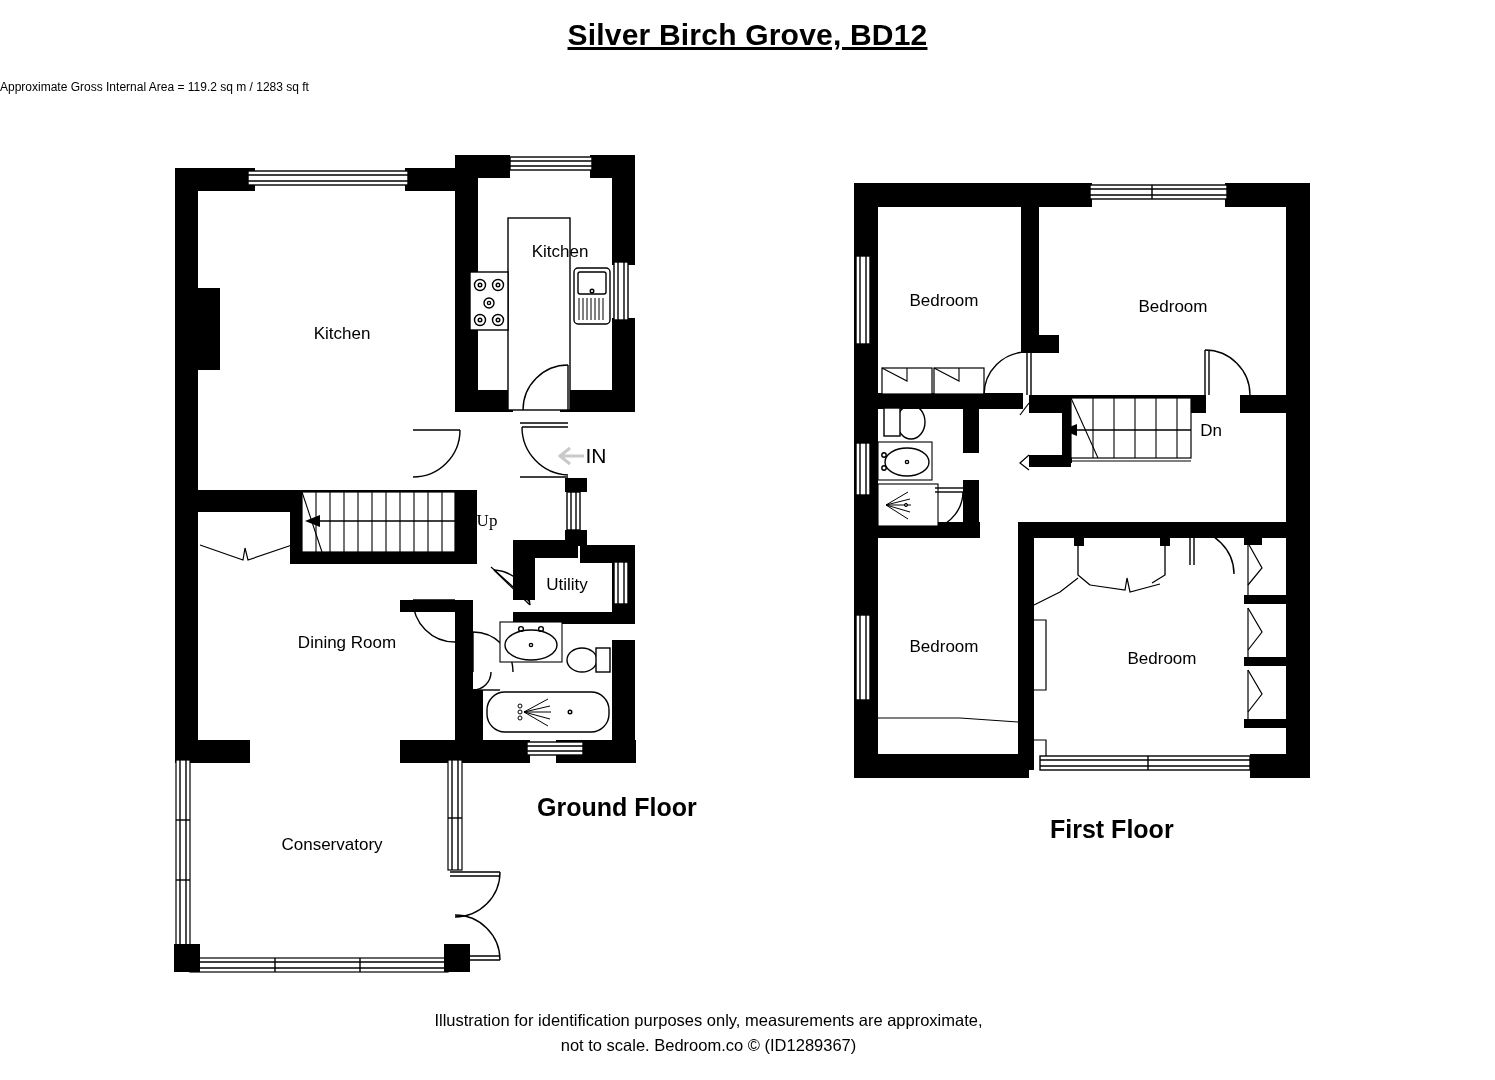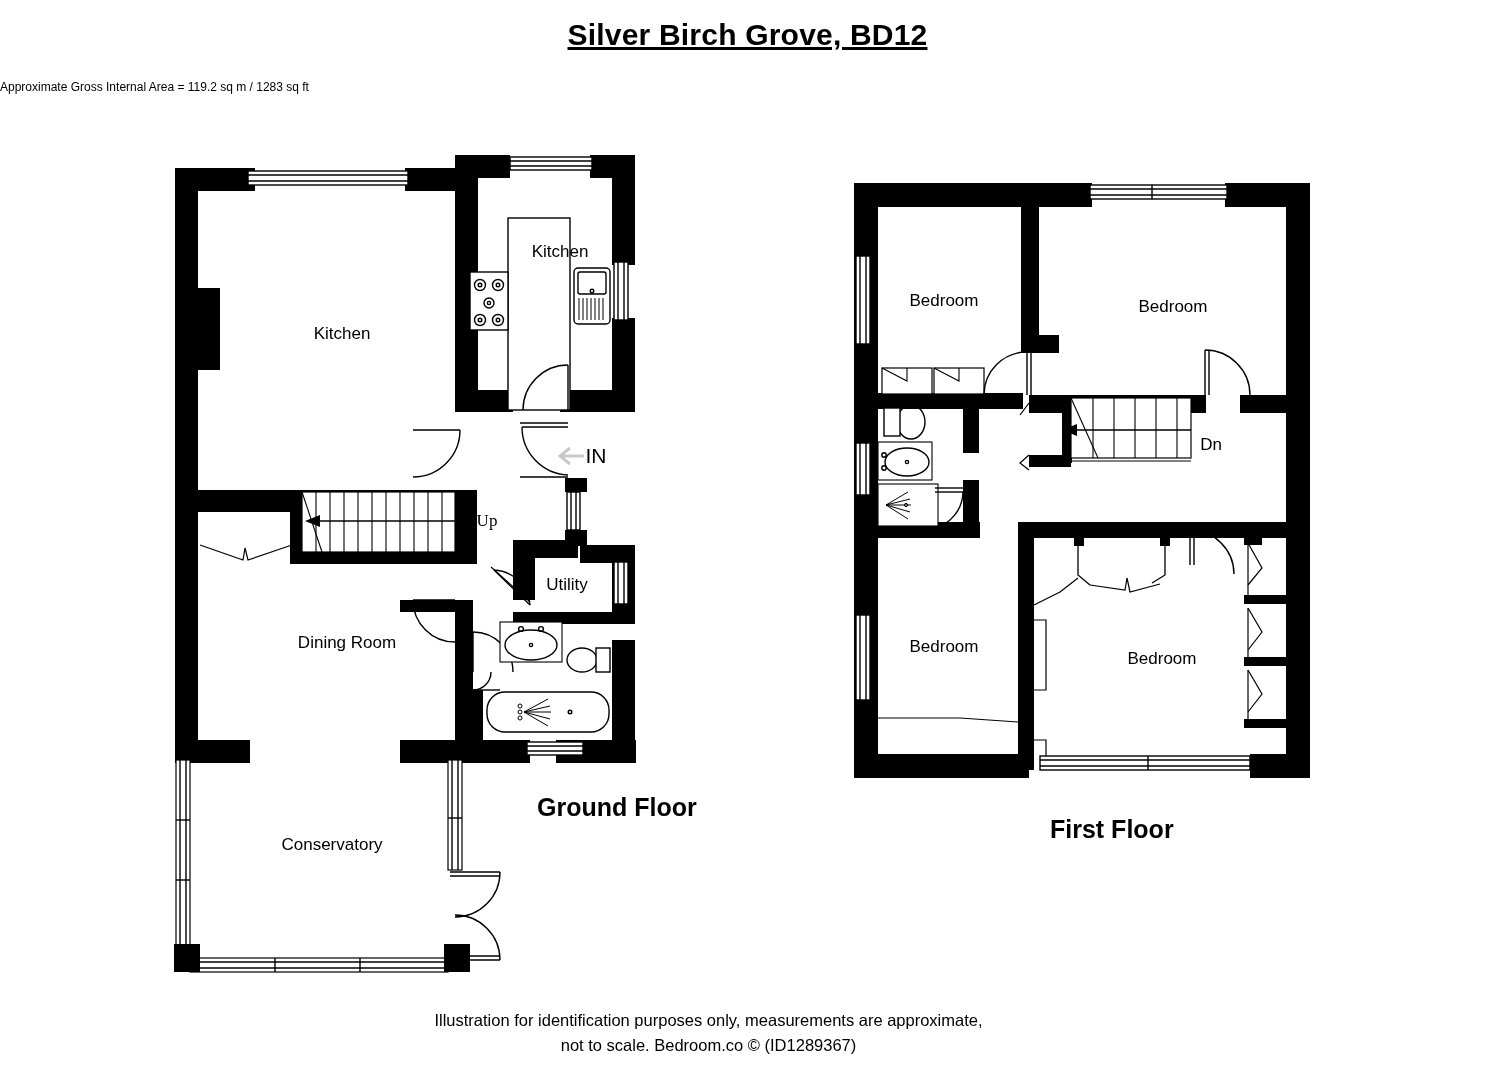--- a/index.html
+++ b/index.html
@@ -463,21 +463,21 @@
   <div class="room-label" style="left:332px; top:845px;">Conservatory</div>
 
   <div class="room-label" style="left:487px; top:521px;font-family:Liberation Serif, serif;">Up</div>
   <div class="room-label" style="left:596px; top:456px; font-size:21px;">IN</div>
 
   <div class="room-label" style="left:944px; top:301px;">Bedroom</div>
   <div class="room-label" style="left:1173px; top:307px;">Bedroom</div>
   <div class="room-label" style="left:944px; top:647px;">Bedroom</div>
   <div class="room-label" style="left:1162px; top:659px;">Bedroom</div>
 
-  <div class="room-label" style="left:1211px; top:431px;margin-top:14px;">Dn</div>
+  <div class="room-label" style="left:1211px; top:431px;">Dn</div>
 
   <div class="floor-label" id="gf-label">Ground Floor</div>
   <div class="floor-label" id="ff-label">First Floor</div>
 
   <div class="footer">
     <div>Illustration for identification purposes only, measurements are approximate,</div>
     <div>not to scale. Bedroom.co © (ID1289367)</div>
   </div>
 
 </div>

